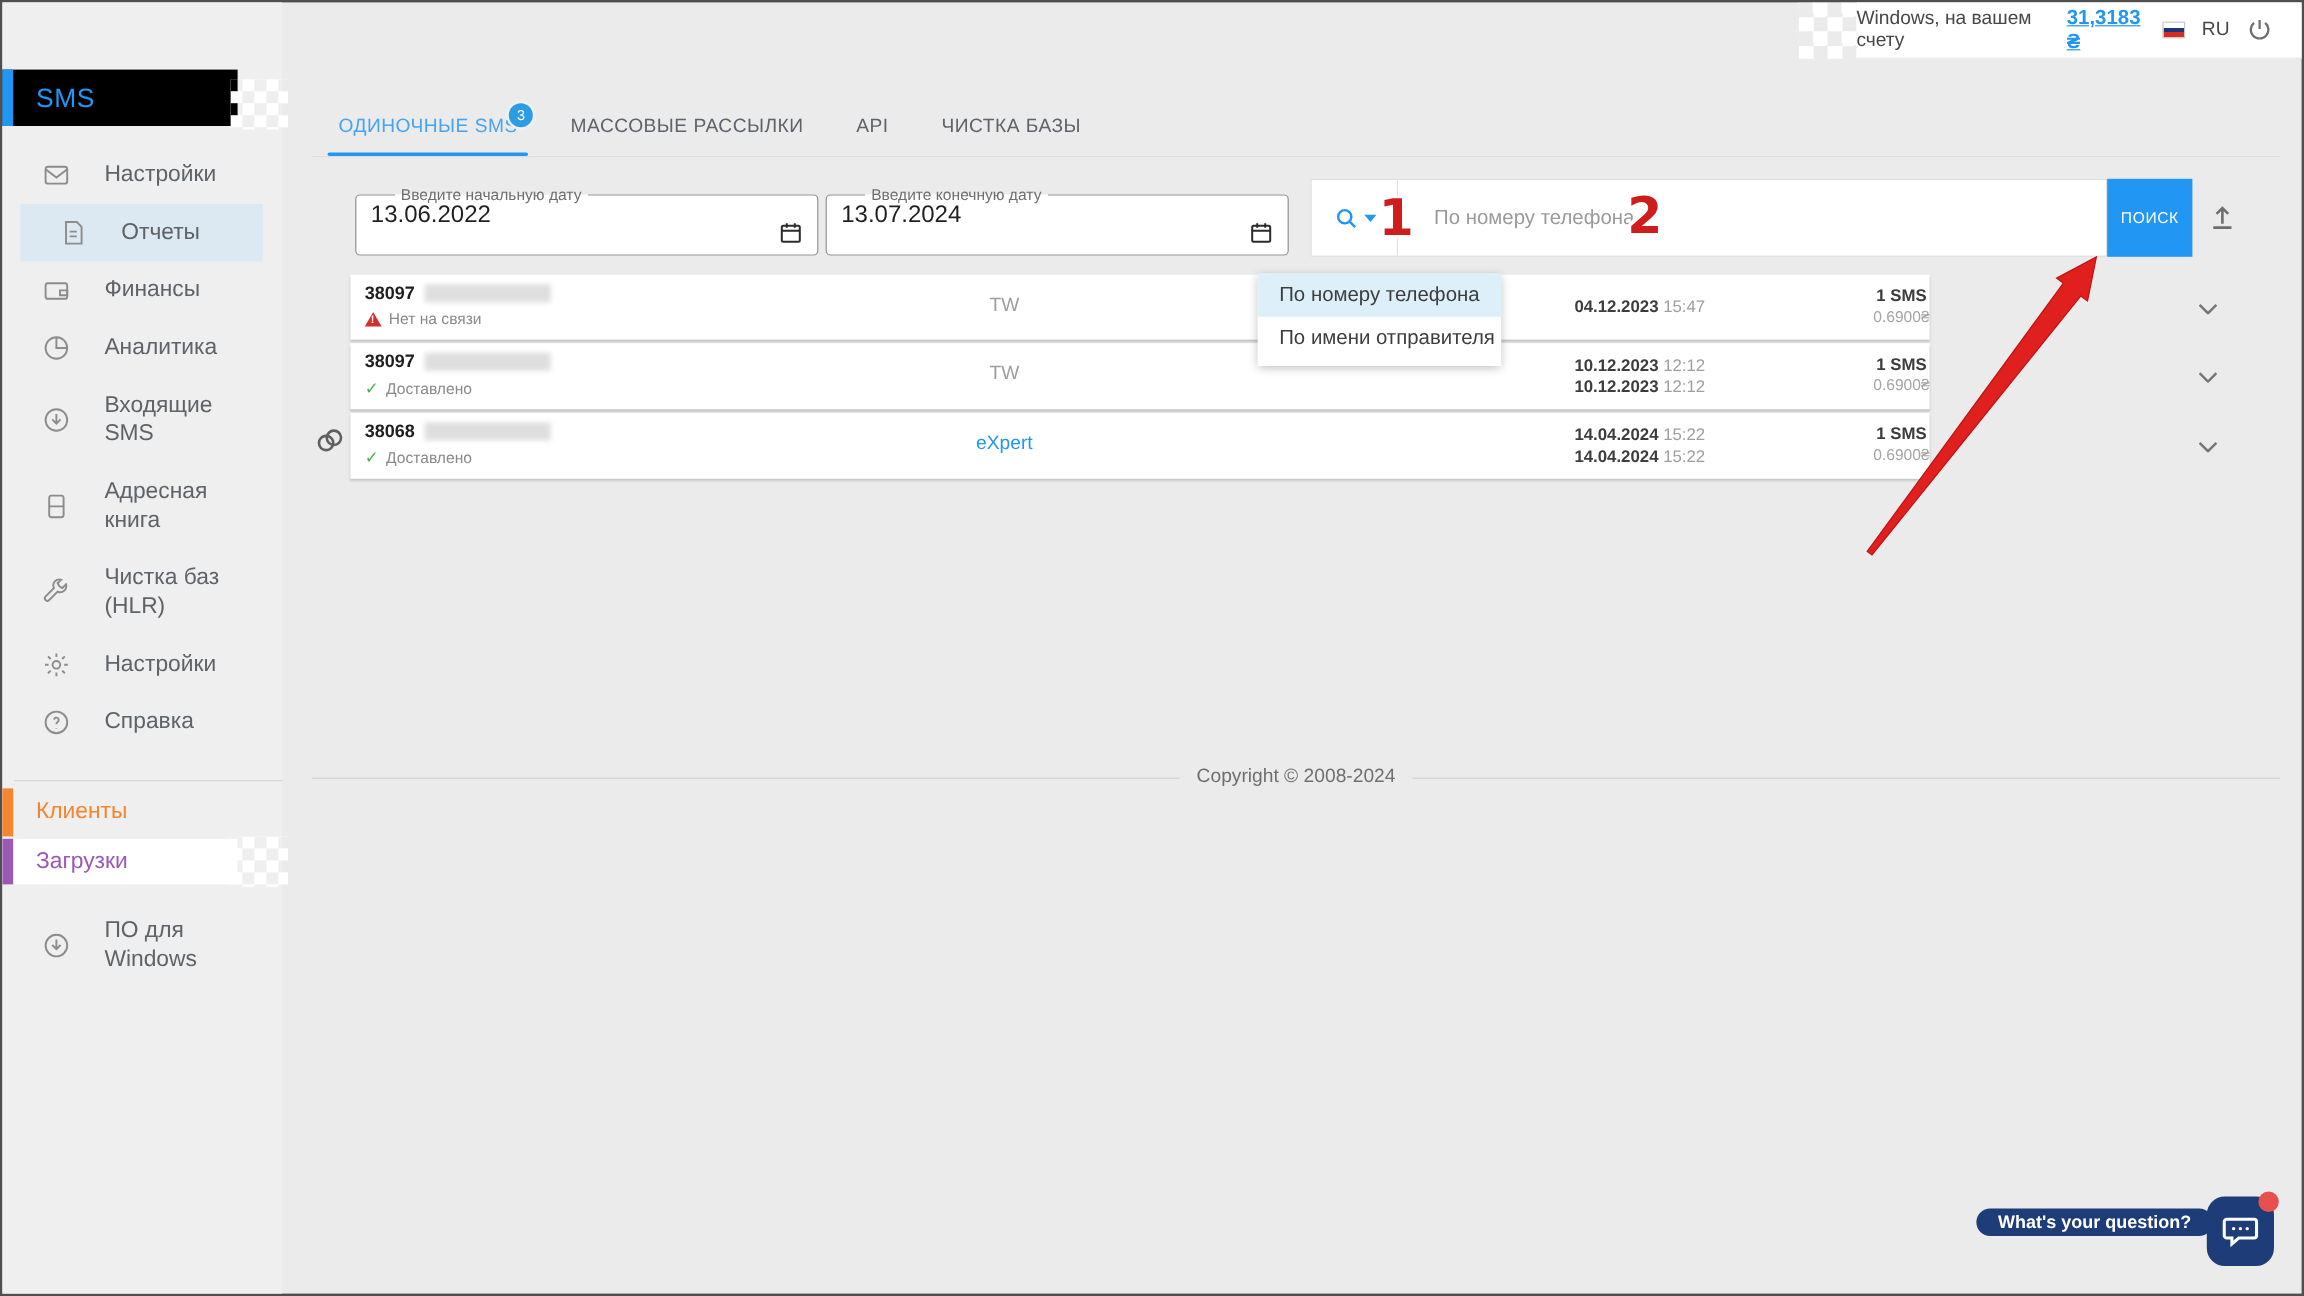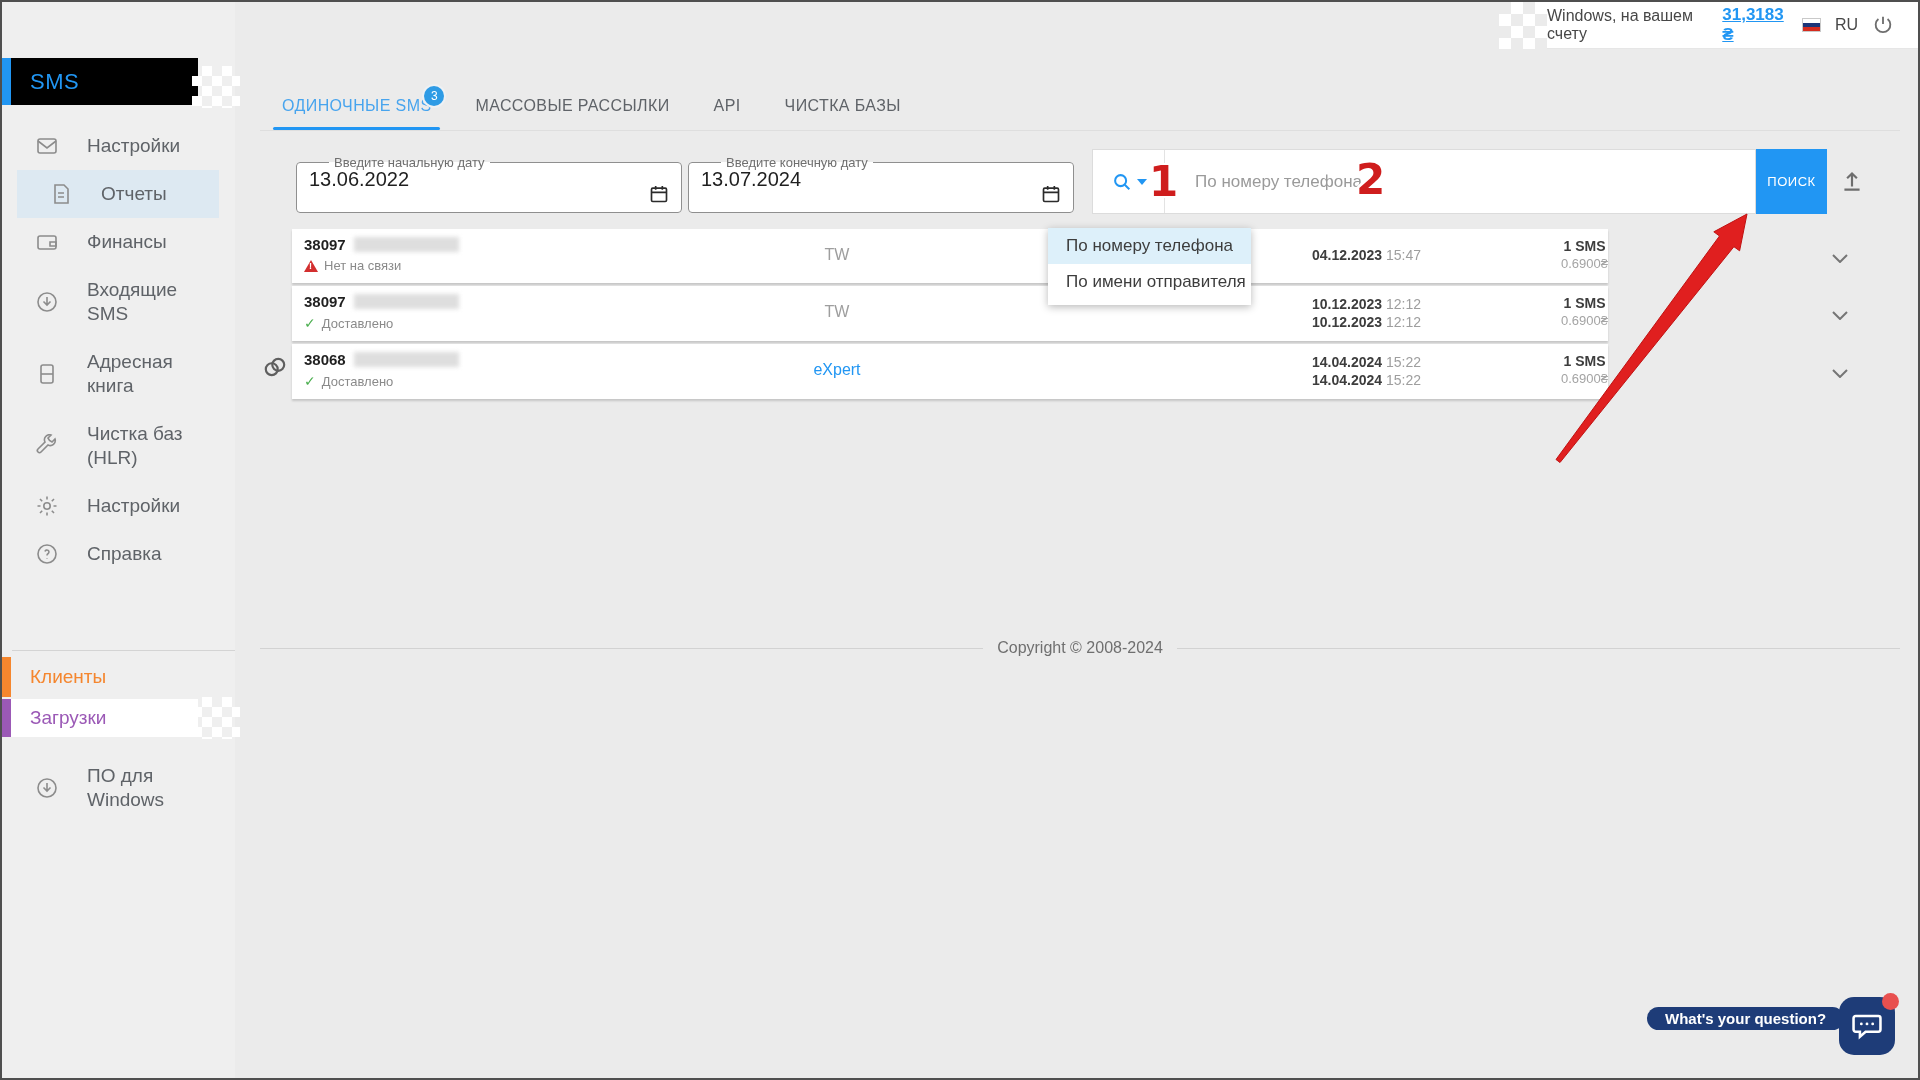--- a/index.html
+++ b/index.html
@@ -144,20 +144,29 @@
       </li>
       <li>
         <span class="mi-icon">
             <svg width="24" height="24" viewBox="0 0 24 24">
               <rect x="3" y="6" width="18" height="13" rx="2"></rect>
               <path d="M15 12h6v4h-6z"></path>
             </svg>
           </span>
         <span class="mi-label">Финансы</span>
       </li>
+      <li>
+        <span class="mi-icon">
+            <svg width="24" height="24" viewBox="0 0 24 24">
+              <circle cx="12" cy="12" r="9"></circle>
+              <path d="M12 3v9h9"></path>
+            </svg>
+          </span>
+        <span class="mi-label">Аналитика</span>
+      </li>
       <li class="two-line">
         <span class="mi-icon">
             <svg width="24" height="24" viewBox="0 0 24 24">
               <circle cx="12" cy="12" r="9"></circle>
               <path d="M12 7v8M8.5 11.5L12 15l3.5-3.5"></path>
             </svg>
           </span>
         <span class="mi-label">Входящие SMS</span>
       </li>
       <li class="two-line">

